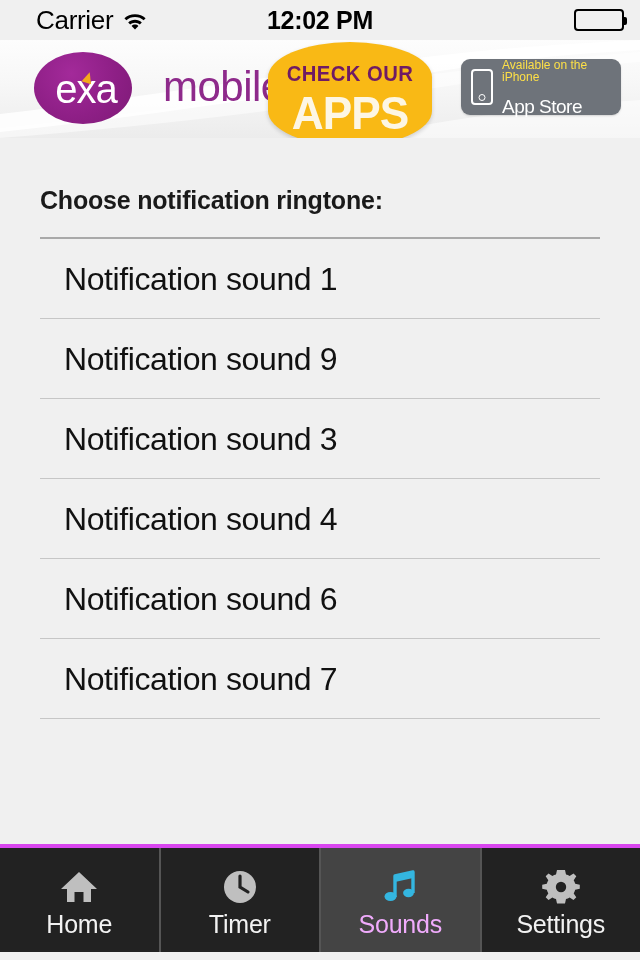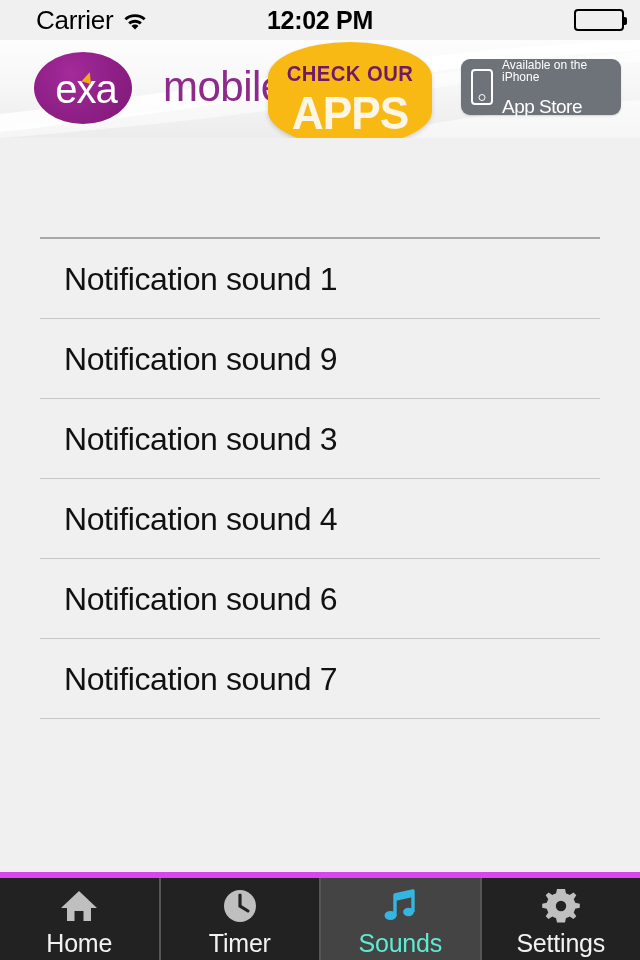--- a/index.html
+++ b/index.html
@@ -198,21 +198,21 @@
     content: "";
     position: absolute;
     bottom: 2px; left: 50%;
     transform: translateX(-50%);
     width: 5px; height: 5px;
     border-radius: 50%;
     border: 1px solid #fff;
   }
   .as-text { line-height: 1; }
   .as-small {
-    color: #ffffff;
+    color: #fde047;
     font-size: 12px;
     display: block;
     margin-bottom: 14px;
   }
   .as-big {
     color: #ffffff;
     font-size: 19px;
     font-weight: normal;
     display: block;
     letter-spacing: -0.5px;
@@ -279,26 +279,26 @@
     background: linear-gradient(180deg, #ffffff 0%, #f7f7f7 100%);
     border: 1px solid #b6b6b6;
     border-radius: 8px;
     box-shadow: 0 1px 1px rgba(0,0,0,0.07);
   }
   .check-box svg { display: block; }
 
   
   .tab-bar {
     position: absolute;
-    bottom: 0; left: 0;
-    width: 640px;
-    height: 88px;
+    bottom: 8px; left: 0;
+    width: 640px;
+    height: 108px;
     background: #222222;
     display: flex;
-    border-top: 6px solid #d946ef;
+    border-top: 4px solid #d946ef;
   }
   .tab {
     flex: 1 1 0;
     background: #222222;
     border-right: 2px solid #555555;
     display: flex;
     flex-direction: column;
     align-items: center;
     justify-content: center;
     padding-top: 4px;
@@ -310,21 +310,21 @@
     display: flex;
     align-items: center;
     justify-content: center;
     margin-bottom: 1px;
   }
   .tab-label {
     font-size: 25px;
     color: #f2f2f2;
     letter-spacing: -0.2px;
   }
-  .tab.active .tab-label { color: #5eead4; }
+  .tab.active .tab-label { color: #f0abfc; }
 </style>
 </head>
 <body>
 
 <div id="app">
 
   <div class="status-bar">
     <div class="sb-left">
       <span class="sb-carrier">Carrier</span>
       <span>
@@ -369,20 +369,21 @@
     <div class="appstore-badge">
       <span class="phone-glyph"></span>
       <span class="as-text">
         <span class="as-small">Available on the iPhone</span>
         <span class="as-big">App Store</span>
       </span>
     </div>
   </div>
 
   <div class="content">
+    <div class="page-title">Choose notification ringtone:</div>
     <div class="title-rule"></div>
     <div class="sound-list" id="sound-list">
         <div class="sound-row">
           <span class="sound-label">Notification sound 1</span>
         </div>
         <div class="sound-row">
           <span class="sound-label">Notification sound 9</span>
         </div>
         <div class="sound-row">
           <span class="sound-label">Notification sound 3</span>

